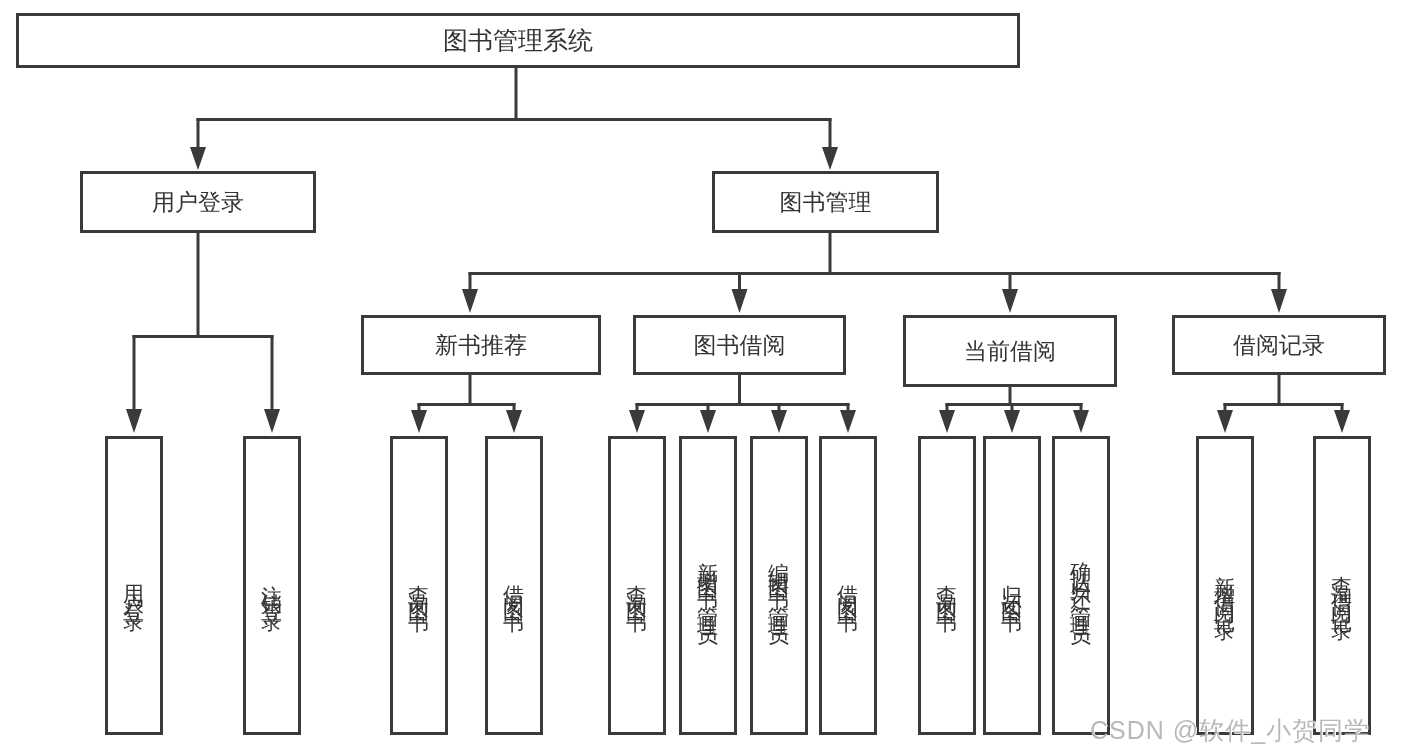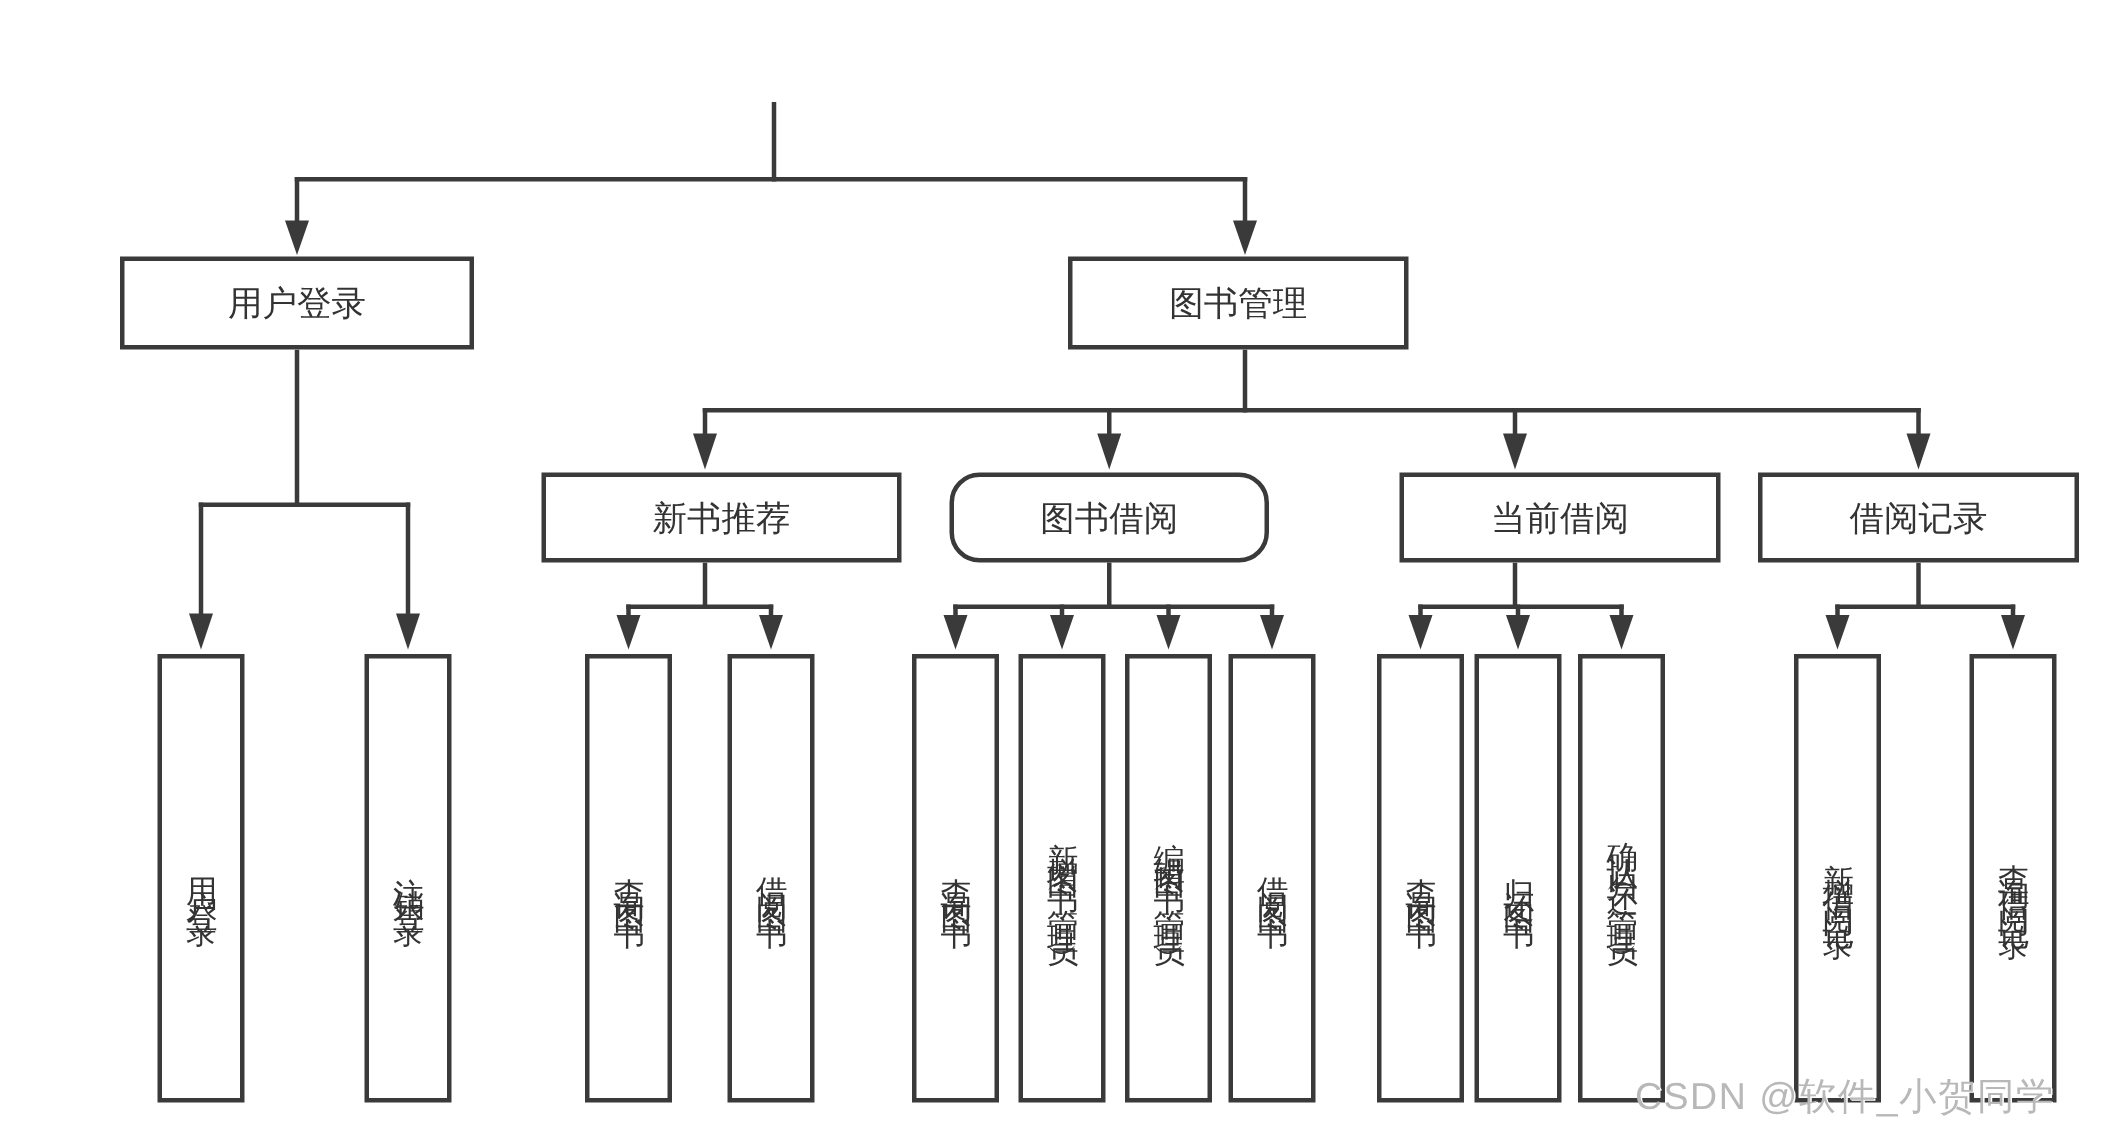--- a/index.html
+++ b/index.html
@@ -127,35 +127,38 @@
     <g>
       <line x1="1279" y1="375" x2="1279" y2="406"></line>
       <line x1="1223.5" y1="404.5" x2="1343.5" y2="404.5"></line>
       <line x1="1225" y1="403" x2="1225" y2="412"></line>
       <polygon points="1217,410 1233,410 1225,433"></polygon>
       <line x1="1342" y1="403" x2="1342" y2="412"></line>
       <polygon points="1334,410 1350,410 1342,433"></polygon>
     </g>
   </svg>
 
+  <div class="node root-box" style="left:16px; top:13px; width:1004px; height:55px;">
+    <span>图书管理系统</span>
+  </div>
 
   <div class="node h-box" style="left:80px; top:171px; width:236px; height:62px;">
     <span>用户登录</span>
   </div>
   <div class="node h-box" style="left:712px; top:171px; width:227px; height:62px;">
     <span>图书管理</span>
   </div>
 
   <div class="node h-box" style="left:361px; top:315px; width:240px; height:60px;">
     <span>新书推荐</span>
   </div>
-  <div class="node h-box" style="left:633px; top:315px; width:213px; height:60px;border-radius:20px;">
+  <div class="node h-box" style="left:633px; top:315px; width:213px; height:60px;">
     <span>图书借阅</span>
   </div>
-  <div class="node h-box" style="left:933px; top:315px; width:214px; height:60px;">
+  <div class="node h-box" style="left:903px; top:315px; width:214px; height:72px;">
     <span>当前借阅</span>
   </div>
   <div class="node h-box" style="left:1172px; top:315px; width:214px; height:60px;">
     <span>借阅记录</span>
   </div>
 
   <div class="node v-box" style="left:105px; top:436px; width:58px; height:299px;">
     <span class="v-label">用户登录</span>
   </div>
   <div class="node v-box" style="left:243px; top:436px; width:58px; height:299px;">

